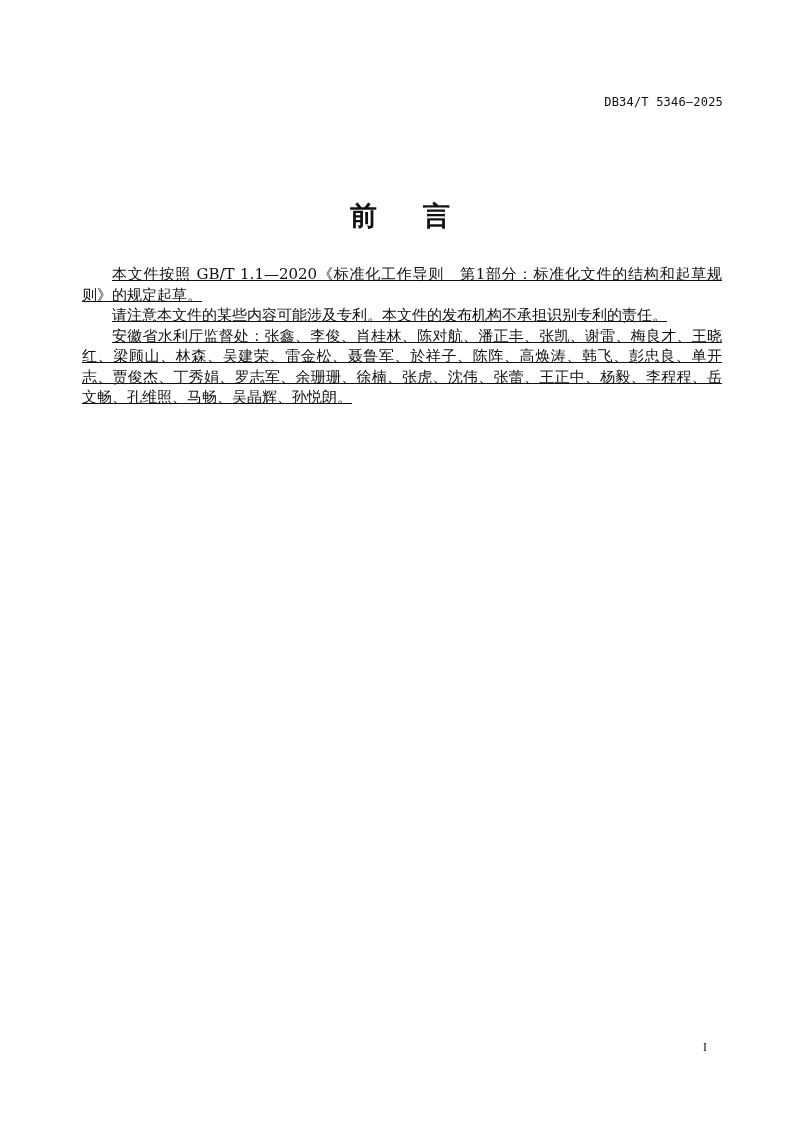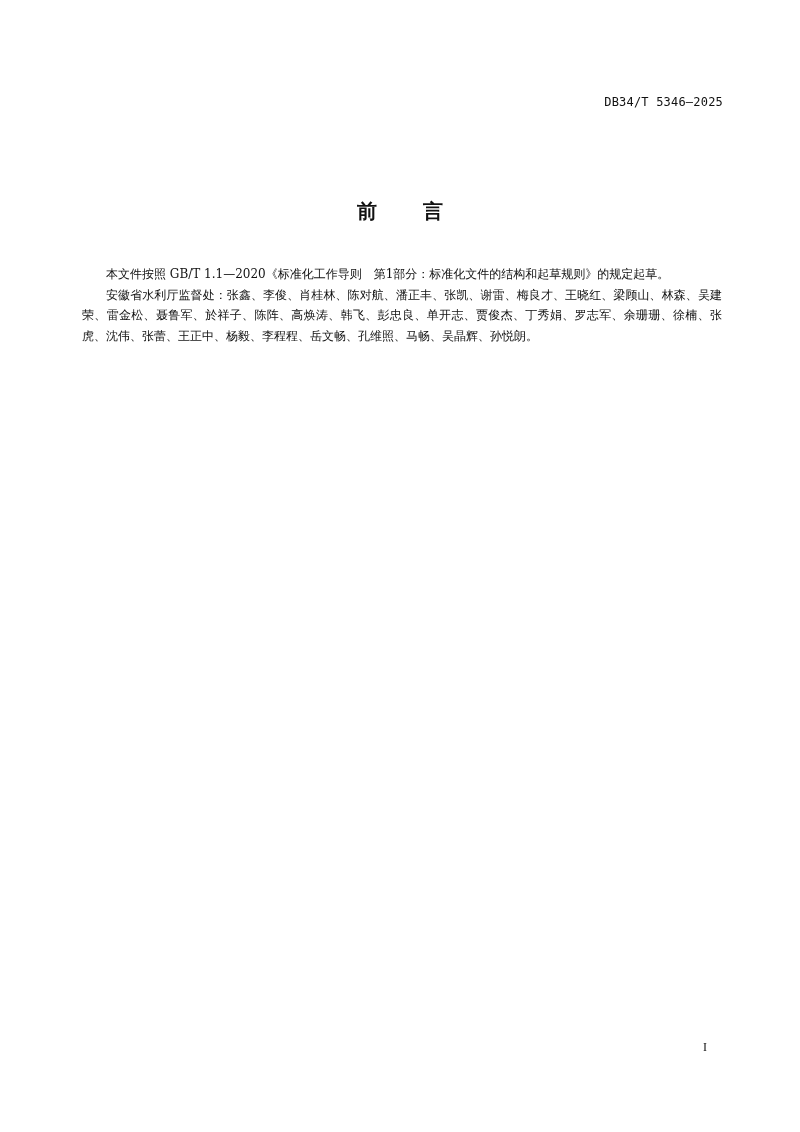--- a/index.html
+++ b/index.html
@@ -1,31 +1,32 @@
 <!DOCTYPE html>
 <html><head>
 <meta charset="utf-8">
 <style>
   html, body { margin: 0; padding: 0; background: #ffffff; }
   body { width: 800px; height: 1132px; position: relative; overflow: hidden; font-family: "DejaVu Serif", "Liberation Serif", serif; color: #111; }
   .header-code { position: absolute; top: 95px; right: 77px; font-family: "DejaVu Sans Mono", "Liberation Mono", monospace; font-size: 12px; letter-spacing: 0.2px; }
-  .title { position: absolute; top: 198px; left: 0; width: 800px; text-align: center; font-family: "DejaVu Sans", "Liberation Sans", sans-serif; font-size: 20px; font-weight: bold; letter-spacing: 0; }
+  .title { position: absolute; top: 198px; left: 0; width: 800px; text-align: center; font-family: "DejaVu Sans", "Liberation Sans", sans-serif; font-size: 27px; font-weight: bold; letter-spacing: 0; }
   .title span { display: inline-block; }
   .title .gap { width: 46px; }
-  .content { position: absolute; top: 264px; left: 82px; width: 640px; font-size: 12px; line-height: 20.5px; }
+  .content { position: absolute; top: 264px; left: 82px; width: 640px; font-size: 15px; line-height: 20.5px; text-decoration: underline; }
   .content p { margin: 0; text-indent: 2em; text-align: justify; }
   .page-num { position: absolute; top: 1040px; left: 703px; font-family: "Liberation Serif", serif; font-size: 12px; }
 </style>
 </head>
 <body>
 
 <div class="header-code">DB34/T 5346—2025</div>
 
 <div class="title">
   <span>前</span><span class="gap"></span><span>言</span>
 </div>
 
 <div class="content">
   <p>本文件按照 GB/T 1.1—2020《标准化工作导则　第1部分：标准化文件的结构和起草规则》的规定起草。</p>
+  <p>请注意本文件的某些内容可能涉及专利。本文件的发布机构不承担识别专利的责任。</p>
   <p>安徽省水利厅监督处：张鑫、李俊、肖桂林、陈对航、潘正丰、张凯、谢雷、梅良才、王晓红、梁顾山、林森、吴建荣、雷金松、聂鲁军、於祥子、陈阵、高焕涛、韩飞、彭忠良、单开志、贾俊杰、丁秀娟、罗志军、余珊珊、徐楠、张虎、沈伟、张蕾、王正中、杨毅、李程程、岳文畅、孔维照、马畅、吴晶辉、孙悦朗。</p>
 </div>
 
 <div class="page-num">I</div>
 
 </body></html>

